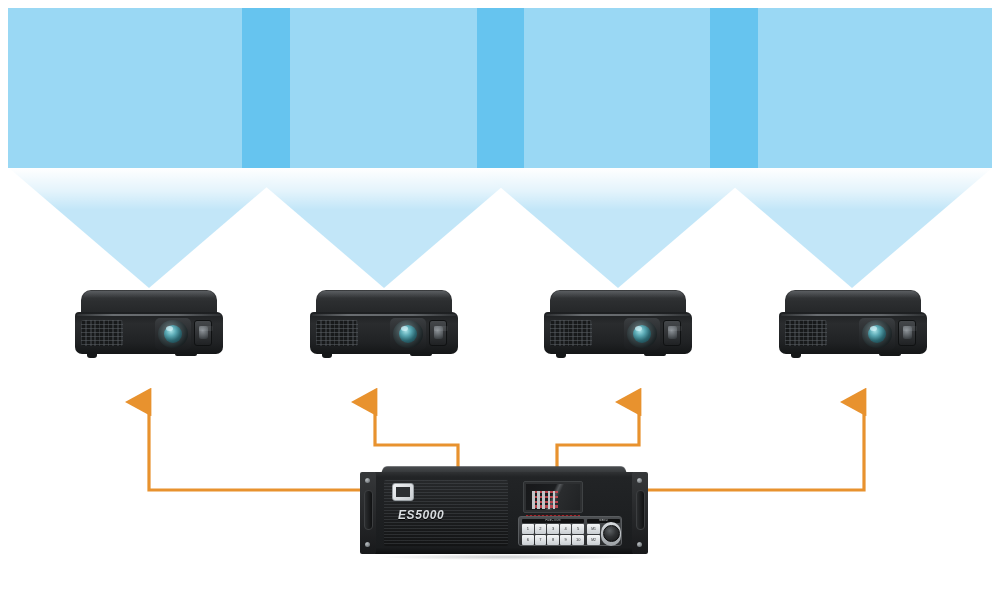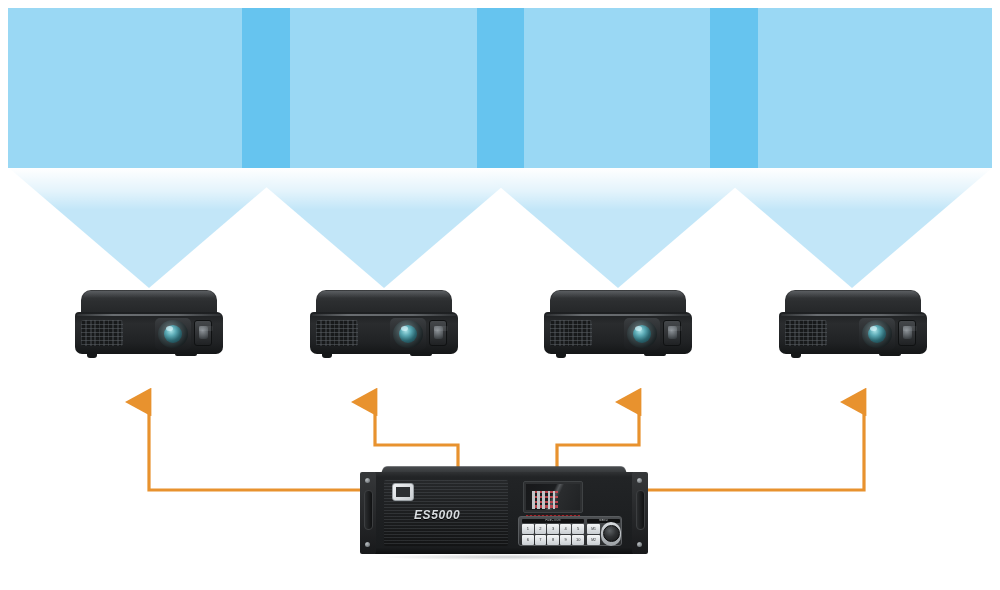--- a/index.html
+++ b/index.html
@@ -261,21 +261,21 @@
       radial-gradient(circle at 82% 22%, #2c2f32 0 22%, transparent 23%),
       radial-gradient(circle at 18% 55%, #2c2f32 0 22%, transparent 23%),
       radial-gradient(circle at 50% 55%, #2c2f32 0 22%, transparent 23%),
       radial-gradient(circle at 82% 55%, #2c2f32 0 22%, transparent 23%),
       radial-gradient(circle at 18% 88%, #2c2f32 0 22%, transparent 23%),
       radial-gradient(circle at 50% 88%, #2c2f32 0 22%, transparent 23%),
       radial-gradient(circle at 82% 88%, #2c2f32 0 22%, transparent 23%);
   }
   .es-model {
     position: absolute;
-    left: 54px; top: 42px;
+    left: 38px; top: 42px;
     font-size: 12px;
     font-style: italic;
     font-weight: bold;
     letter-spacing: 0.6px;
     color: #d9dde0;
     text-shadow: 0 1px 0 #000;
   }
   .es-lcd-frame {
     position: absolute;
     left: 163px; top: 15px;

